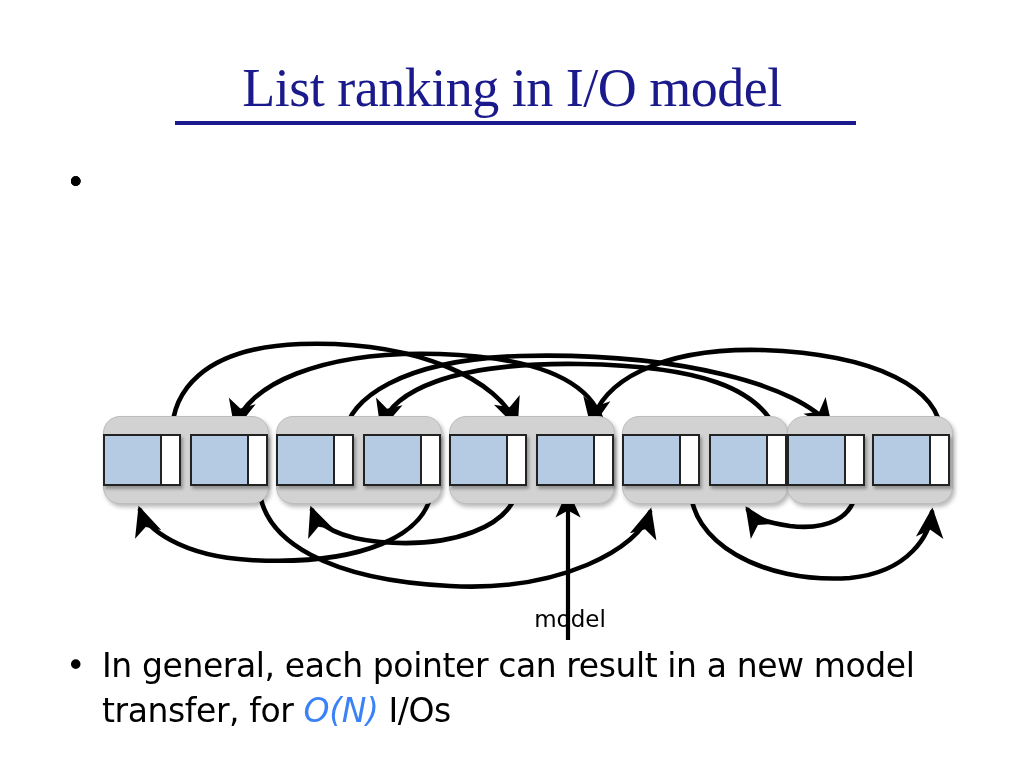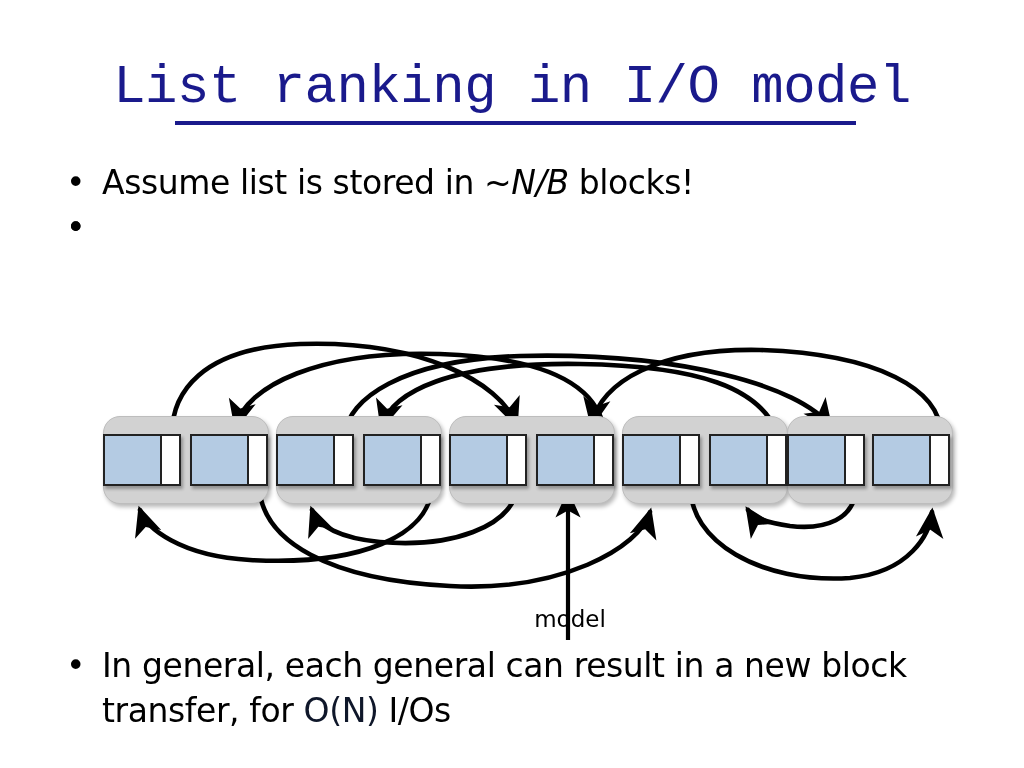--- a/index.html
+++ b/index.html
@@ -15,21 +15,21 @@
     font-family: "DejaVu Sans", sans-serif;
   }
 
   
   #slide-title {
     position: absolute;
     left: 0;
     top: 58px;
     width: 1024px;
     text-align: center;
-    font-family: Liberation Mono, monospace;
+    font-family: Liberation Serif, serif;
     font-size: 54px;
     line-height: 60px;
     font-weight: 500;
     letter-spacing: -0.5px;
     color: #1a1a8c;
     white-space: nowrap;
   }
   #title-underline {
     position: absolute;
     left: 175px;
@@ -56,21 +56,21 @@
   }
   .bullet-dot {
     position: absolute;
     left: 8px;
     top: 0;
     font-size: 33px;
     line-height: 45px;
   }
   .bullet-text { display: inline; }
   .ital { font-style: italic; }
-  .blue { color: #0f172a; }
+  .blue { color: #3b82f6; font-style: italic; }
 
   #bullets-top { top: 160px; }
   #bullets-bottom { top: 643px; }
 
   
   #diagram {
     position: absolute;
     left: 0;
     top: 330px;
     width: 1024px;
@@ -138,21 +138,21 @@
     letter-spacing: 0px;
   }
 </style>
 </head>
 <body>
 
 <div id="slide-title">List ranking in I/O model</div>
 <div id="title-underline"></div>
 
 <div class="bullet-block" id="bullets-top">
-    <div class="bullet-row"><span class="bullet-dot">•</span><span class="bullet-text"><span>Assume list is stored in ~</span><span class="ital">N</span><span class="ital">/</span><span class="ital">B</span><span> blocks!</span></span></div>
+    <div class="bullet-row"><span class="bullet-dot">•</span></div>
     <div class="bullet-row"><span class="bullet-dot">•</span></div>
     <div class="bullet-row"><span class="bullet-dot">•</span></div>
   </div>
 
 <div id="diagram">
 
   <svg id="arc-layer" viewBox="0 0 1024 310">
     <defs>
       <marker id="ah" markerWidth="9" markerHeight="9" refX="6.2" refY="3.4" orient="auto" markerUnits="strokeWidth">
         <path d="M0.6,0.4 L7.2,3.4 L0.6,6.4 L2.3,3.4 z" fill="#000000"></path>
@@ -218,14 +218,14 @@
       <div class="node" style="left: 872px; border-color: rgb(34, 34, 34);">
         <div class="node-data" style="background: rgb(180, 203, 227); border-right-color: rgb(34, 34, 34);"></div>
         <div class="node-ptr" style="background: rgb(255, 255, 255);"></div>
       </div>
     </div>
 </div>
 
 <div id="start-label">model</div>
 
 <div class="bullet-block" id="bullets-bottom">
-    <div class="bullet-row"><span class="bullet-dot">•</span><span class="bullet-text"><span>In general, each general can result in a new block transfer, for </span><span class="blue">O(N)</span><span> I/Os</span></span></div>
+    <div class="bullet-row"><span class="bullet-dot">•</span><span class="bullet-text"><span>In general, each pointer can result in a new model transfer, for </span><span class="blue">O(N)</span><span> I/Os</span></span></div>
   </div>
 
 </body></html>

